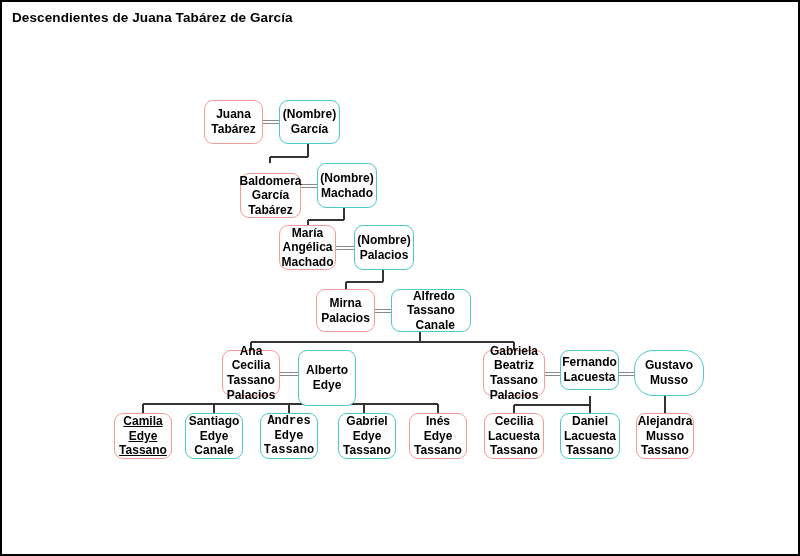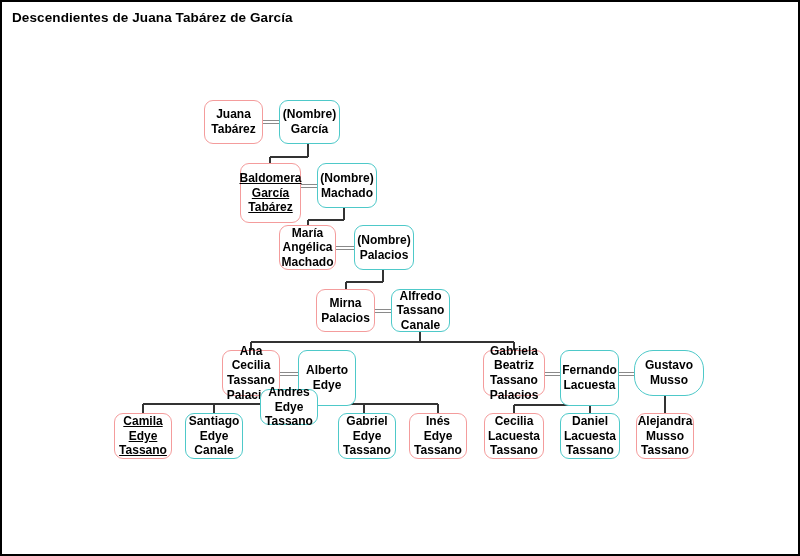--- a/index.html
+++ b/index.html
@@ -64,55 +64,55 @@
       <div class="marriage" style="left: 299px; top: 181.5px; width: 16px; border-top-color: rgb(138, 138, 138); border-bottom-color: rgb(138, 138, 138);"></div>
       <div class="marriage" style="left: 334px; top: 243.5px; width: 18px; border-top-color: rgb(138, 138, 138); border-bottom-color: rgb(138, 138, 138);"></div>
       <div class="marriage" style="left: 373px; top: 306.5px; width: 16px; border-top-color: rgb(138, 138, 138); border-bottom-color: rgb(138, 138, 138);"></div>
       <div class="marriage" style="left: 278px; top: 369.5px; width: 18px; border-top-color: rgb(138, 138, 138); border-bottom-color: rgb(138, 138, 138);"></div>
       <div class="marriage" style="left: 543px; top: 369.5px; width: 15px; border-top-color: rgb(138, 138, 138); border-bottom-color: rgb(138, 138, 138);"></div>
       <div class="marriage" style="left: 617px; top: 369.5px; width: 15px; border-top-color: rgb(138, 138, 138); border-bottom-color: rgb(138, 138, 138);"></div>
       <div class="node" style="left: 202px; top: 98px; width: 59px; height: 44px; border-color: rgb(244, 156, 156); color: rgb(0, 0, 0);">Juana
 Tabárez</div>
       <div class="node" style="left: 277px; top: 98px; width: 61px; height: 44px; border-color: rgb(78, 201, 201); color: rgb(0, 0, 0);">(Nombre)
 García</div>
-      <div class="node" style="left: 238px; top: 161px; width: 61px; height: 60px; border-color: rgb(244, 156, 156); color: rgb(0, 0, 0); text-decoration: underline;">Baldomera
+      <div class="node" style="left: 238px; top: 171px; width: 61px; height: 45px; border-color: rgb(244, 156, 156); color: rgb(0, 0, 0);">Baldomera
 García
 Tabárez</div>
       <div class="node" style="left: 315px; top: 161px; width: 60px; height: 45px; border-color: rgb(78, 201, 201); color: rgb(0, 0, 0);">(Nombre)
 Machado</div>
       <div class="node" style="left: 277px; top: 223px; width: 57px; height: 45px; border-color: rgb(244, 156, 156); color: rgb(0, 0, 0);">María
 Angélica
 Machado</div>
       <div class="node" style="left: 352px; top: 223px; width: 60px; height: 45px; border-color: rgb(78, 201, 201); color: rgb(0, 0, 0);">(Nombre)
 Palacios</div>
       <div class="node" style="left: 314px; top: 287px; width: 59px; height: 43px; border-color: rgb(244, 156, 156); color: rgb(0, 0, 0);">Mirna
 Palacios</div>
-      <div class="node" style="left: 389px; top: 287px; width: 59px; height: 43px; border-color: rgb(78, 201, 201); color: rgb(0, 0, 0);">Alfredo
+      <div class="node" style="left: 389px; top: 287px; width: 80px; height: 43px; border-color: rgb(78, 201, 201); color: rgb(0, 0, 0); text-align: right;">Alfredo
 Tassano
 Canale</div>
       <div class="node" style="left: 220px; top: 348px; width: 58px; height: 46px; border-color: rgb(244, 156, 156); color: rgb(0, 0, 0);">Ana Cecilia
 Tassano
 Palacios</div>
       <div class="node" style="left: 296px; top: 348px; width: 58px; height: 56px; border-color: rgb(78, 201, 201); color: rgb(0, 0, 0);">Alberto
 Edye</div>
       <div class="node" style="left: 481px; top: 348px; width: 62px; height: 46px; border-color: rgb(244, 156, 156); color: rgb(0, 0, 0);">Gabriela
 Beatriz
 Tassano
 Palacios</div>
-      <div class="node" style="left: 558px; top: 348px; width: 59px; height: 56px; border-color: rgb(78, 201, 201); color: rgb(0, 0, 0);">Fernando
+      <div class="node" style="left: 558px; top: 348px; width: 59px; height: 40px; border-color: rgb(78, 201, 201); color: rgb(0, 0, 0);">Fernando
 Lacuesta</div>
       <div class="node" style="left: 632px; top: 348px; width: 70px; height: 46px; border-color: rgb(78, 201, 201); color: rgb(0, 0, 0); border-radius: 19px;">Gustavo
 Musso</div>
       <div class="node" style="left: 112px; top: 411px; width: 58px; height: 46px; border-color: rgb(244, 156, 156); color: rgb(0, 0, 0); text-decoration: underline;">Camila
 Edye
 Tassano</div>
       <div class="node" style="left: 183px; top: 411px; width: 58px; height: 46px; border-color: rgb(78, 201, 201); color: rgb(0, 0, 0);">Santiago
 Edye
 Canale</div>
-      <div class="node" style="left: 258px; top: 387px; width: 58px; height: 36px; border-color: rgb(78, 201, 201); color: rgb(0, 0, 0);">Andres
+      <div class="node" style="left: 258px; top: 411px; width: 58px; height: 46px; border-color: rgb(78, 201, 201); color: rgb(0, 0, 0); font-family: Liberation Mono, monospace;">Andres
 Edye
 Tassano</div>
       <div class="node" style="left: 336px; top: 411px; width: 58px; height: 46px; border-color: rgb(78, 201, 201); color: rgb(0, 0, 0);">Gabriel
 Edye
 Tassano</div>
       <div class="node" style="left: 407px; top: 411px; width: 58px; height: 46px; border-color: rgb(244, 156, 156); color: rgb(0, 0, 0);">Inés Edye
 Tassano</div>
       <div class="node" style="left: 482px; top: 411px; width: 60px; height: 46px; border-color: rgb(244, 156, 156); color: rgb(0, 0, 0);">Cecilia
 Lacuesta
 Tassano</div>

